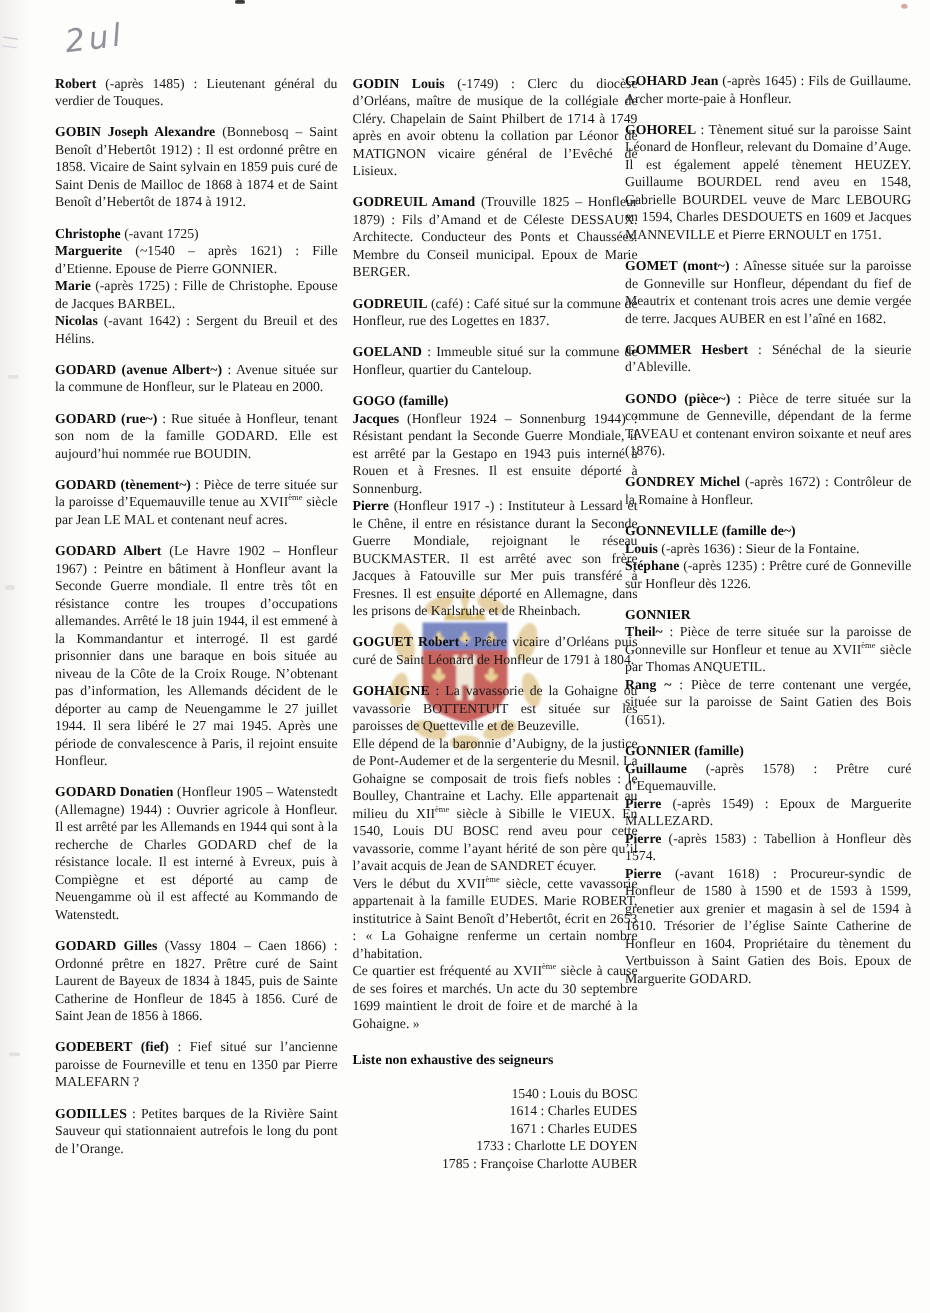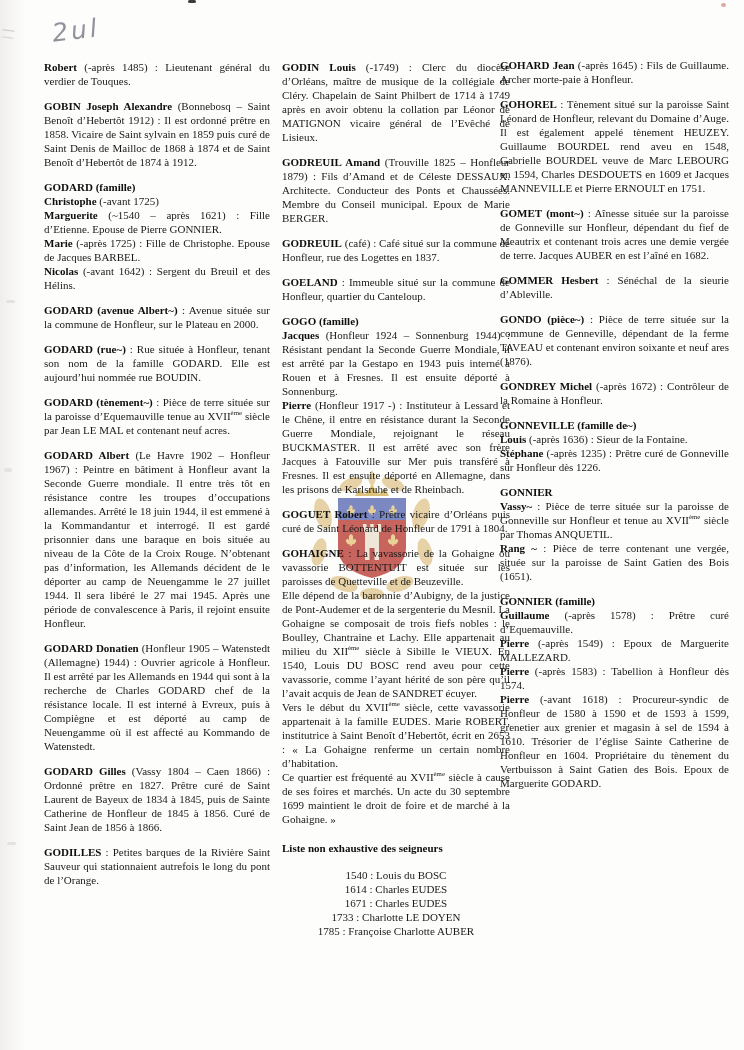--- a/index.html
+++ b/index.html
@@ -17,21 +17,21 @@
   .col{position:absolute;top:46px;z-index:2;font-size:11px;line-height:14px;margin-top:14px;}
   #col0{left:44px;width:226px;}
   #col1{left:282px;width:228px;}
   #col2{left:500px;width:229px;top:44px;}
   .entry{margin-top:11px;}
   .entry:first-child{margin-top:0;}
   .entry p{margin:0;text-align:justify;}
   .entry.center{margin-top:15px;}
   .entry.center p{text-align:left;}
   .entry.list{margin-top:13px;}
-  .entry.list p{text-align:center;}
+  .entry.list p{text-align:right;}
   .b{font-weight:bold;color:#0e0e0e;}
   .sup{vertical-align:super;font-size:0.62em;line-height:0;}
   .handwritten{
     position:absolute;left:52px;top:16px;z-index:3;
     font-family:"DejaVu Sans",sans-serif;font-style:italic;
     font-size:25px;color:#92929c;letter-spacing:3px;
     transform:rotate(-7deg);
   }
   .pencil-mark{
     position:absolute;left:2px;top:30px;width:12px;height:6px;z-index:3;
@@ -116,21 +116,20 @@
   </svg>
 
   <div class="col" id="col0">
       <div class="entry">
         <p><span class="b">Robert</span><span> (-après 1485) : Lieutenant général du verdier de Touques.</span></p>
       </div>
       <div class="entry">
         <p><span class="b">GOBIN Joseph Alexandre</span><span> (Bonnebosq – Saint Benoît d’Hebertôt 1912) : Il est ordonné prêtre en 1858. Vicaire de Saint sylvain en 1859 puis curé de Saint Denis de Mailloc de 1868 à 1874 et de Saint Benoît d’Hebertôt de 1874 à 1912.</span></p>
       </div>
       <div class="entry">
-        <p><span class="b">GODARD (famille)</span></p>
         <p><span class="b">Christophe</span><span> (-avant 1725)</span></p>
         <p><span class="b">Marguerite</span><span> (~1540 – après 1621) : Fille d’Etienne. Epouse de Pierre GONNIER.</span></p>
         <p><span class="b">Marie</span><span> (-après 1725) : Fille de Christophe. Epouse de Jacques BARBEL.</span></p>
         <p><span class="b">Nicolas</span><span> (-avant 1642) : Sergent du Breuil et des Hélins.</span></p>
       </div>
       <div class="entry">
         <p><span class="b">GODARD (avenue Albert~)</span><span> : Avenue située sur la commune de Honfleur, sur le Plateau en 2000.</span></p>
       </div>
       <div class="entry">
         <p><span class="b">GODARD (rue~)</span><span> : Rue située à Honfleur, tenant son nom de la famille GODARD. Elle est aujourd’hui nommée rue BOUDIN.</span></p>
@@ -139,20 +138,23 @@
         <p><span class="b">GODARD (tènement~)</span><span> : Pièce de terre située sur la paroisse d’Equemauville tenue au XVII</span><span class="sup">ème</span><span> siècle par Jean LE MAL et contenant neuf acres.</span></p>
       </div>
       <div class="entry">
         <p><span class="b">GODARD Albert</span><span> (Le Havre 1902 – Honfleur 1967) : Peintre en bâtiment à Honfleur avant la Seconde Guerre mondiale. Il entre très tôt en résistance contre les troupes d’occupations allemandes. Arrêté le 18 juin 1944, il est emmené à la Kommandantur et interrogé. Il est gardé prisonnier dans une baraque en bois située au niveau de la Côte de la Croix Rouge. N’obtenant pas d’information, les Allemands décident de le déporter au camp de Neuengamme le 27 juillet 1944. Il sera libéré le 27 mai 1945. Après une période de convalescence à Paris, il rejoint ensuite Honfleur.</span></p>
       </div>
       <div class="entry">
         <p><span class="b">GODARD Donatien</span><span> (Honfleur 1905 – Watenstedt (Allemagne) 1944) : Ouvrier agricole à Honfleur. Il est arrêté par les Allemands en 1944 qui sont à la recherche de Charles GODARD chef de la résistance locale. Il est interné à Evreux, puis à Compiègne et est déporté au camp de Neuengamme où il est affecté au Kommando de Watenstedt.</span></p>
       </div>
       <div class="entry">
         <p><span class="b">GODARD Gilles</span><span> (Vassy 1804 – Caen 1866) : Ordonné prêtre en 1827. Prêtre curé de Saint Laurent de Bayeux de 1834 à 1845, puis de Sainte Catherine de Honfleur de 1845 à 1856. Curé de Saint Jean de 1856 à 1866.</span></p>
+      </div>
+      <div class="entry">
+        <p><span class="b">GODEBERT (fief)</span><span> : Fief situé sur l’ancienne paroisse de Fourneville et tenu en 1350 par Pierre MALEFARN ?</span></p>
       </div>
       <div class="entry">
         <p><span class="b">GODILLES</span><span> : Petites barques de la Rivière Saint Sauveur qui stationnaient autrefois le long du pont de l’Orange.</span></p>
       </div>
     </div>
   <div class="col" id="col1">
       <div class="entry">
         <p><span class="b">GODIN Louis</span><span> (-1749) : Clerc du diocèse d’Orléans, maître de musique de la collégiale de Cléry. Chapelain de Saint Philbert de 1714 à 1749 après en avoir obtenu la collation par Léonor de MATIGNON vicaire général de l’Evêché de Lisieux.</span></p>
       </div>
       <div class="entry">
@@ -208,21 +210,21 @@
       <div class="entry">
         <p><span class="b">GONDREY Michel</span><span> (-après 1672) : Contrôleur de la Romaine à Honfleur.</span></p>
       </div>
       <div class="entry">
         <p><span class="b">GONNEVILLE (famille de~)</span></p>
         <p><span class="b">Louis</span><span> (-après 1636) : Sieur de la Fontaine.</span></p>
         <p><span class="b">Stéphane</span><span> (-après 1235) : Prêtre curé de Gonneville sur Honfleur dès 1226.</span></p>
       </div>
       <div class="entry">
         <p><span class="b">GONNIER</span></p>
-        <p><span class="b">Vassy~</span><span> : Pièce de terre située sur la paroisse de Gonneville sur Honfleur et tenue au XVII</span><span class="sup">ème</span><span> siècle par Thomas ANQUETIL.</span></p>
+        <p><span class="b">Theil~</span><span> : Pièce de terre située sur la paroisse de Gonneville sur Honfleur et tenue au XVII</span><span class="sup">ème</span><span> siècle par Thomas ANQUETIL.</span></p>
         <p><span class="b">Rang ~</span><span> : Pièce de terre contenant une vergée, située sur la paroisse de Saint Gatien des Bois (1651).</span></p>
       </div>
       <div class="entry">
         <p><span class="b">GONNIER (famille)</span></p>
         <p><span class="b">Guillaume</span><span> (-après 1578) : Prêtre curé d’Equemauville.</span></p>
         <p><span class="b">Pierre</span><span> (-après 1549) : Epoux de Marguerite MALLEZARD.</span></p>
         <p><span class="b">Pierre</span><span> (-après 1583) : Tabellion à Honfleur dès 1574.</span></p>
         <p><span class="b">Pierre</span><span> (-avant 1618) : Procureur-syndic de Honfleur de 1580 à 1590 et de 1593 à 1599, grenetier aux grenier et magasin à sel de 1594 à 1610. Trésorier de l’église Sainte Catherine de Honfleur en 1604. Propriétaire du tènement du Vertbuisson à Saint Gatien des Bois. Epoux de Marguerite GODARD.</span></p>
       </div>
     </div>

